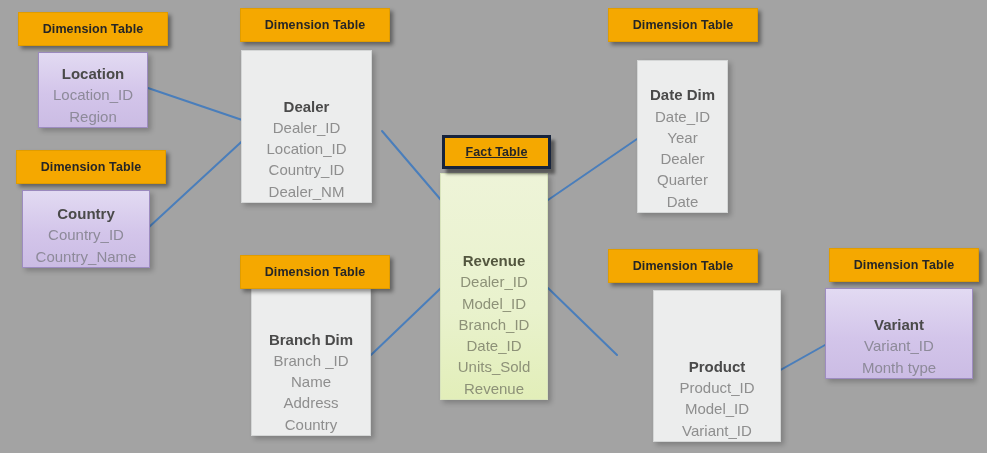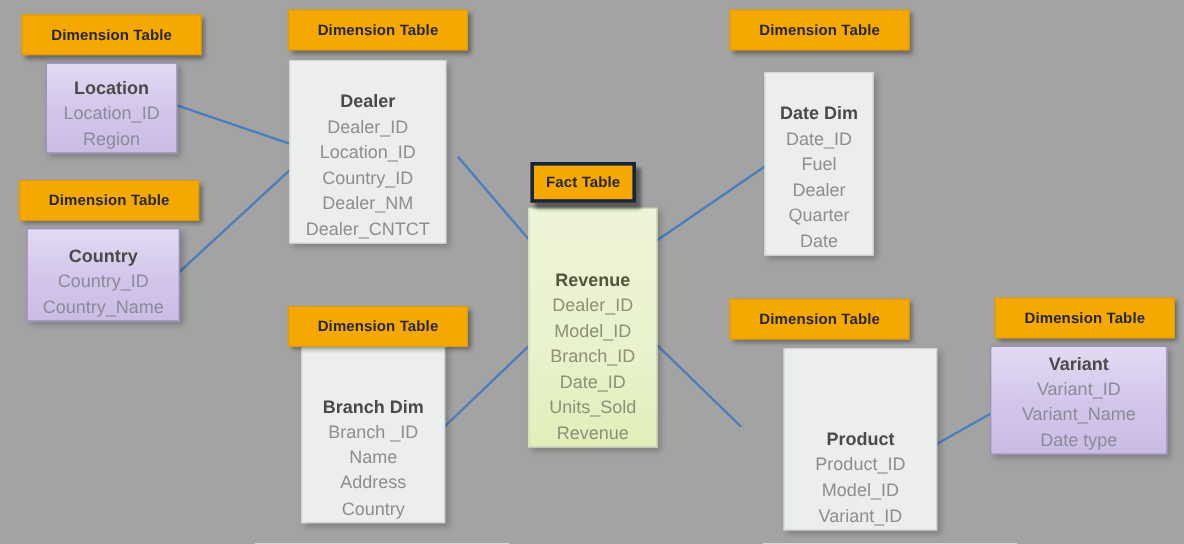--- a/index.html
+++ b/index.html
@@ -133,39 +133,38 @@
   </div>
 
   <div class="entity">
     <div class="chip" style="left:240px; top:8px; width:150px; height:34px;">Dimension Table</div>
     <div class="card gray" style="left:241px; top:50px; width:131px; height:153px;">
       <div class="ttl">Dealer</div>
       <div class="col">Dealer_ID</div>
       <div class="col">Location_ID</div>
       <div class="col">Country_ID</div>
       <div class="col">Dealer_NM</div>
-      <div class="col">Dealer_CNTCT</div>
     </div>
   </div>
 
   <div class="entity">
     <div class="chip" style="left:608px; top:8px; width:150px; height:34px;">Dimension Table</div>
     <div class="card gray" style="left:637px; top:60px; width:91px; height:153px;">
       <div class="ttl">Date Dim</div>
       <div class="col">Date_ID</div>
-      <div class="col">Fuel</div>
+      <div class="col">Year</div>
       <div class="col">Dealer</div>
       <div class="col">Quarter</div>
       <div class="col">Date</div>
     </div>
   </div>
 
   <div class="entity">
-    <div class="chip fact" style="left:442px; top:135px; width:88px; height:34px;">Fact Table</div>
-    <div class="card green" style="left:440px; top:173px; width:108px; height:200px; padding-top:18px;">
+    <div class="chip fact" style="left:442px; top:135px; width:109px; height:34px;text-decoration:underline;">Fact Table</div>
+    <div class="card green" style="left:440px; top:173px; width:108px; height:227px; padding-top:18px;">
       <div class="ttl">Revenue</div>
       <div class="col">Dealer_ID</div>
       <div class="col">Model_ID</div>
       <div class="col">Branch_ID</div>
       <div class="col">Date_ID</div>
       <div class="col">Units_Sold</div>
       <div class="col">Revenue</div>
     </div>
   </div>
 
@@ -188,18 +187,17 @@
       <div class="col">Model_ID</div>
       <div class="col">Variant_ID</div>
     </div>
   </div>
 
   <div class="entity">
     <div class="chip" style="left:829px; top:248px; width:150px; height:34px;">Dimension Table</div>
     <div class="card purple" style="left:825px; top:288px; width:148px; height:91px; padding-top:10px;">
       <div class="ttl">Variant</div>
       <div class="col">Variant_ID</div>
-      <div class="col">Variant_Name</div>
-      <div class="col">Date type</div>
+      <div class="col">Month type</div>
     </div>
   </div>
 
 </div>
 
 </body></html>

